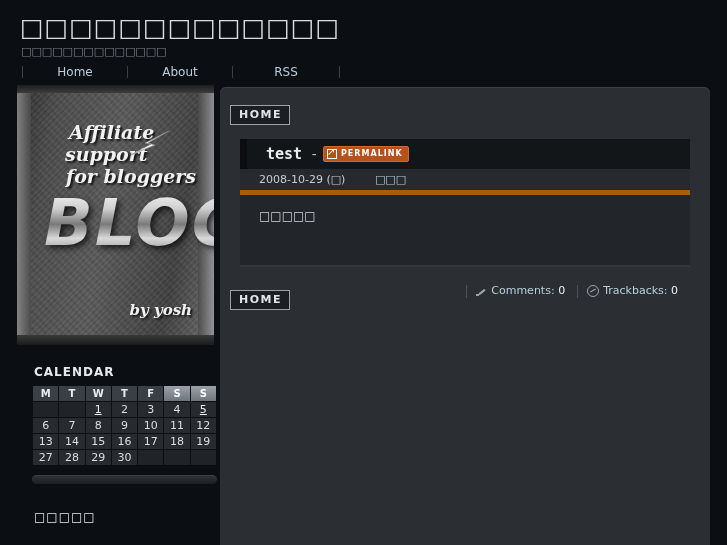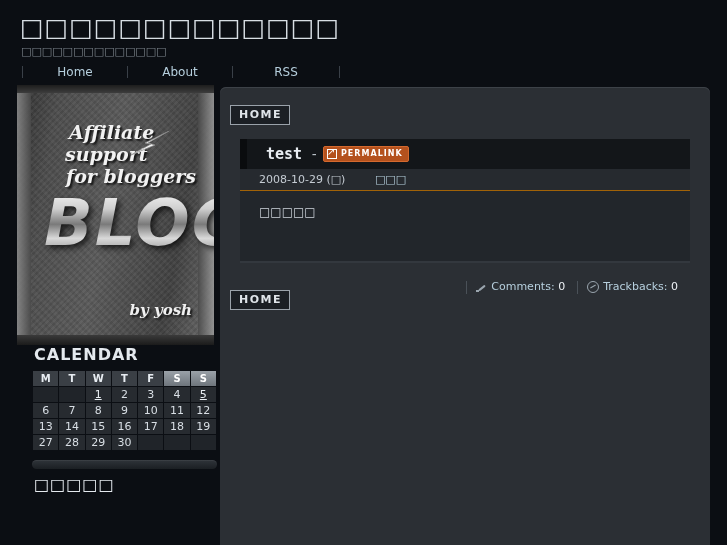--- a/index.html
+++ b/index.html
@@ -180,21 +180,21 @@
   .permalink .pl-txt {
     font-size: 8px;
     font-weight: bold;
     letter-spacing: 1px;
     color: #ffffff;
   }
 
   .entry-meta {
     height: 21px;
     background: #262a2f;
-    border-bottom: 1px solid #a16207;
+    border-bottom: 5px solid #a16207;
     padding-left: 19px;
     font-size: 11px;
     line-height: 21px;
     color: #c5ccd3;
     white-space: nowrap;
   }
   .entry-meta .cat {
     color: #b6cfdd;
     margin-left: 26px;
     text-decoration: none;
@@ -356,25 +356,25 @@
     font-family: "DejaVu Serif", "Liberation Serif", serif;
     font-style: italic;
     font-weight: bold;
     font-size: 15px;
     color: #f0f0f0;
     text-shadow: 2px 2px 2px rgba(0,0,0,.7);
   }
 
   .side-block { margin-top: 0; }
   .side-h {
-    font-size: 16px;
+    font-size: 12px;
     font-weight: bold;
     letter-spacing: 1px;
     color: #e4e9ee;
-    padding: 0 0 6px 17px;
+    padding: 20px 0 6px 17px;
   }
   
   #cal-nav {
     text-align: center;
     font-size: 11px;
     color: #d3d9df;
     padding: 0 0 5px 0;
     line-height: 13px;
   }
   #cal-nav .arrow { color: #9aa3ab; cursor:pointer; text-decoration:none; }

